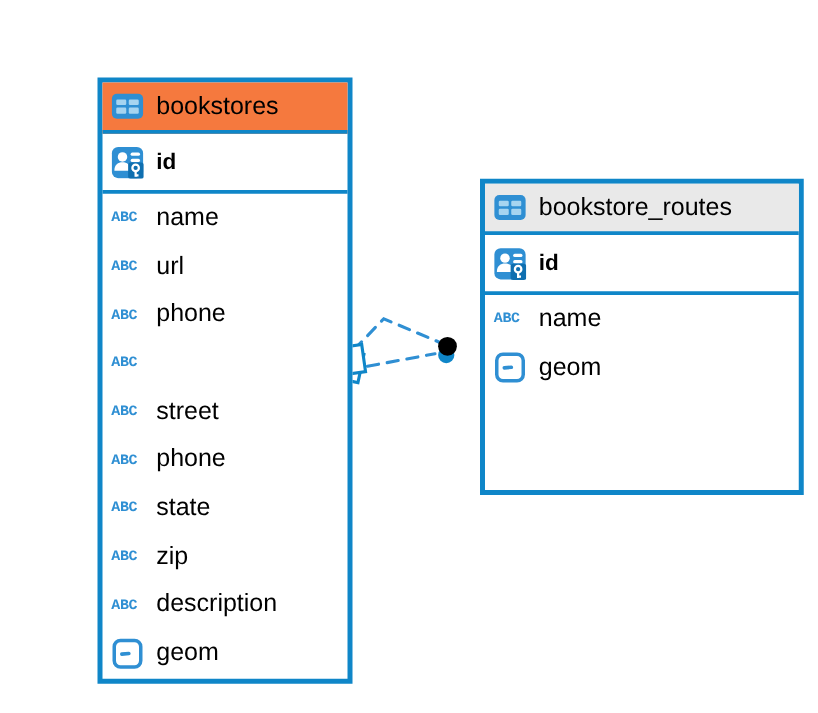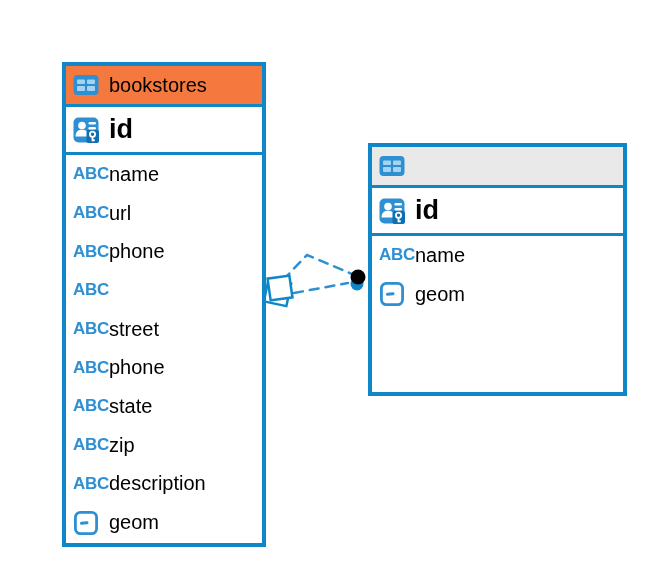--- a/index.html
+++ b/index.html
@@ -17,52 +17,53 @@
     color:#000;
     overflow:hidden;
   }
   .table{
     position:absolute;
     box-sizing:border-box;
     border:4px solid var(--blue);
     background:#fff;
     display:flex;
     flex-direction:column;
+    margin-left:16px;
   }
   #table-bookstores{left:62px;top:62px;width:204px;height:485px;}
   #table-bookstore-routes{left:368px;top:143px;width:259px;height:253px;}
   .table-header{
     display:flex;align-items:center;gap:10px;
     padding-left:7px;
     flex:0 0 38px;
     border-bottom:3px solid var(--blue);
     font-size:20px;
   }
   #table-bookstores .table-header{background:var(--orange);}
   #table-bookstore-routes .table-header{background:var(--gray);}
   .pk-row{
     display:flex;align-items:center;gap:10px;
     padding-left:7px;
     flex:0 0 45px;
     border-bottom:3px solid var(--blue);
-    font-size:27px;
+    font-size:18px;
     font-weight:700;
   }
   .col-row{
     display:flex;align-items:center;gap:10px;
     padding-left:7px;
     flex:0 0 38.7px;
     font-size:20px;
   }
   .icon{width:26px;height:26px;flex:0 0 26px;display:inline-block;}
   .abc{
     width:26px;flex:0 0 26px;
-    font-family:Liberation Sans, sans-serif;
+    font-family:Liberation Mono, monospace;
     font-weight:800;
-    font-size:17px;
+    font-size:12px;
     color:var(--icon-blue);
     letter-spacing:-0.3px;
     text-align:left;
     transform:scaleY(0.95);
   }
   .relations{position:absolute;left:0;top:0;pointer-events:none;}
   .relations [data-interactable="true"]{pointer-events:auto;}
   .dash{stroke:var(--icon-blue);stroke-width:2.5;stroke-dasharray:9 7;fill:none;stroke-linecap:round;}
   .sq{fill:#fff;stroke:var(--blue);stroke-width:2.5;}
   .label{white-space:nowrap;}
@@ -173,20 +174,21 @@
         </svg>
       <span class="label" data-interactable="false">geom</span>
     </div>
   </div>
 
   <div class="table" id="table-bookstore-routes" data-interactable="true">
     <div class="table-header" data-interactable="true">
       <svg class="icon" data-interactable="false">
           <use href="#ic-table"></use>
         </svg>
+      <span class="label" data-interactable="false">bookstore_routes</span>
     </div>
     <div class="pk-row" data-interactable="true">
       <svg class="icon" data-interactable="false">
           <use href="#ic-pk"></use>
         </svg>
       <span class="label" data-interactable="false">id</span>
     </div>
     <div class="col-row" data-interactable="true">
       <span class="abc" data-interactable="false">ABC</span>
       <span class="label" data-interactable="false">name</span>

